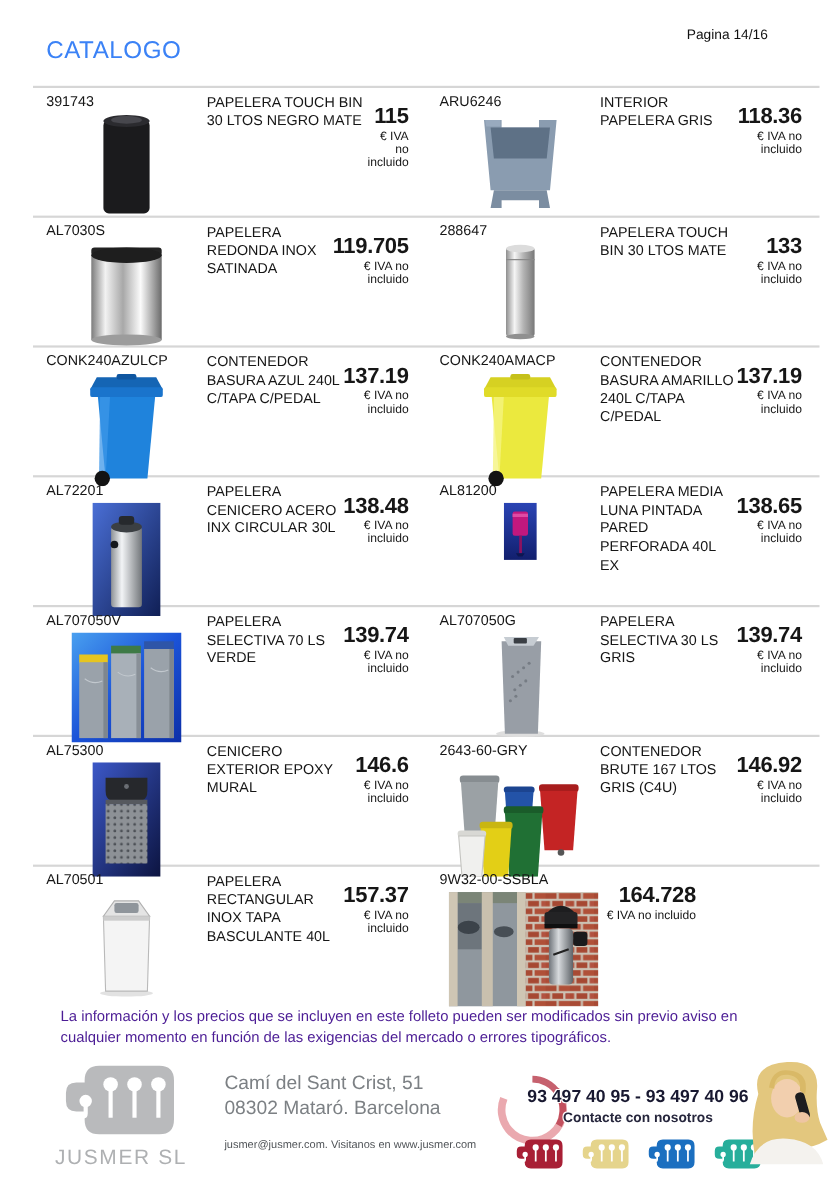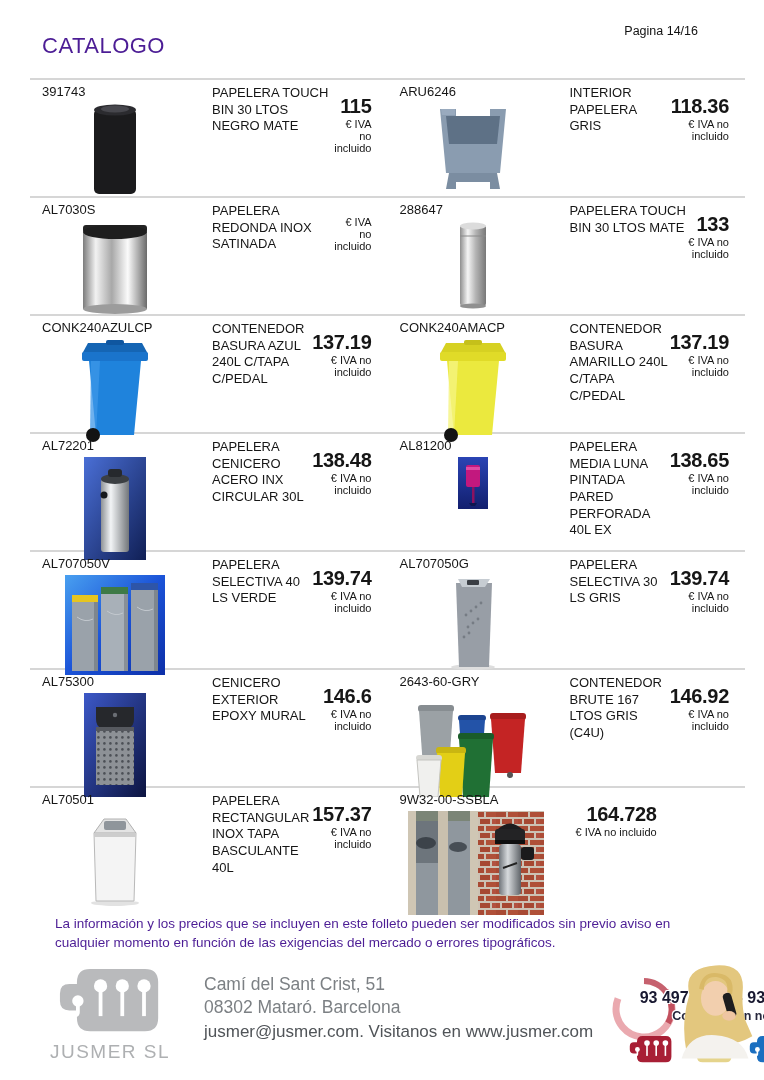--- a/index.html
+++ b/index.html
@@ -1,44 +1,44 @@
 <!DOCTYPE html>
 <html><head>
 <meta charset="utf-8">
 <style>
   * { margin:0; padding:0; box-sizing:border-box; }
   body { background:#e8e8e8; font-family:"Liberation Sans", sans-serif; color:#161616; }
   .page { position:relative; width:764px; height:1080px; background:#fff; margin:0 auto; overflow:hidden; }
 
   
   .header { height:78px; position:relative; }
-  .title { position:absolute; left:42px; top:33px; font-size:22px; letter-spacing:.5px; color:#4c1d95; }
+  .title { position:absolute; left:42px; top:33px; font-size:22px; letter-spacing:.5px; color:#3b82f6; }
   .page-num { position:absolute; right:66px; top:24px; font-size:12.5px; color:#111; }
 
   
   .catalog { margin:0 19px 0 30px; }
   .row { display:flex; height:118px; border-top:2px solid #d6d6d6; }
-  .cell { width:50%; display:flex; padding:5px 0 0 12px;gap:24px; }
+  .cell { width:50%; display:flex; padding:5px 0 0 12px; }
   .cell-left { width:146px; display:flex; flex-direction:column; flex:none; }
   .code { font-size:13px; line-height:1.15; white-space:nowrap; }
   .img-wrap { flex:1; display:flex; justify-content:center; align-items:flex-start; padding-top:3px; }
   .cell-right { flex:1; padding-right:16px; display:flex; flex-direction:row; }
   .desc { font-size:13px; line-height:1.28; }
   .price-block { text-align:right; margin-top:11px; }
   .price { font-size:20px; font-weight:bold; letter-spacing:-.3px; line-height:1; }
   .note { font-size:11px; margin-top:2px; }
 
   
   .disclaimer { margin:11px 60px 0 55px; font-size:13.5px; line-height:1.4; color:#4c1d95; }
   .brand-row { display:flex; margin-top:14px; padding-left:46px; align-items:flex-start; }
   .logo-block { width:128px; text-align:center; color:#b9babc; flex:none; }
   .company { color:#aeb0b2; font-weight:normal; font-size:19px; letter-spacing:1.5px; margin-top:2px; }
   .address-block { margin-left:30px; padding-top:6px; flex:none; }
   .addr { font-size:17.5px; color:#7c8084; line-height:1.32; }
-  .contact-line { font-size:17px; color:#505458; margin-top:3px; }
+  .contact-line { font-size:10px; color:#505458; margin-top:17px; }
   .contact-block { position:relative; flex:1; height:110px; margin-left:6px; }
   .swirl { position:absolute; left:8px; top:0; }
   .phones { position:absolute; left:16px; top:22px; width:250px; text-align:center; font-weight:bold; font-size:16px; color:#181830; white-space:nowrap;
             text-shadow:-1px -1px 0 #fff, 1px -1px 0 #fff, -1px 1px 0 #fff, 1px 1px 0 #fff; }
   .contact-label { position:absolute; left:16px; top:42px; width:250px; text-align:center; font-weight:bold; font-size:12.5px; color:#26263c;
             text-shadow:-1px -1px 0 #fff, 1px -1px 0 #fff, -1px 1px 0 #fff, 1px 1px 0 #fff; }
   .mini-logos { position:absolute; left:30px; top:68px; display:flex; gap:16px; }
   .mini-jm { width:44px; height:29px; }
   .woman { position:absolute; right:2px; top:-6px; }
 </style>
@@ -128,20 +128,21 @@
                 <rect x="4" y="4" width="64" height="8" rx="3" fill="#232323"></rect>
                 <rect x="4" y="10" width="64" height="78" fill="url(#g3)"></rect>
                 <ellipse cx="36" cy="88" rx="32" ry="5" fill="#9c9c9c"></ellipse>
                 <ellipse cx="36" cy="11" rx="32" ry="7" fill="#1e1e1e"></ellipse>
               </svg>
           </div>
         </div>
         <div class="cell-right">
           <div class="desc">PAPELERA REDONDA INOX SATINADA</div>
           <div class="price-block">
+              <div class="price">119.705</div>
               <div class="note">€ IVA no incluido</div>
             </div>
         </div>
       </div>
       <div class="cell">
         <div class="cell-left">
           <div class="code">288647</div>
           <div class="img-wrap">
             <svg width="28" height="88" viewBox="0 0 28 88">
                 <defs>
@@ -301,21 +302,21 @@
                 <rect x="66" y="8" width="27" height="8" fill="#2e55a8"></rect>
                 <rect x="66" y="15" width="27" height="81" fill="#9aa2aa"></rect>
                 <rect x="89" y="15" width="4" height="81" fill="#7e868e"></rect>
                 <path d="M12 42 q8 6 16 2" stroke="#c2c8ce" fill="none"></path>
                 <path d="M42 36 q8 6 16 2" stroke="#c2c8ce" fill="none"></path>
                 <path d="M72 32 q8 6 16 2" stroke="#c2c8ce" fill="none"></path>
               </svg>
           </div>
         </div>
         <div class="cell-right">
-          <div class="desc">PAPELERA SELECTIVA 40 LS VERDE</div>
+          <div class="desc">PAPELERA SELECTIVA 70 LS VERDE</div>
           <div class="price-block">
               <div class="price">139.74</div>
               <div class="note">€ IVA no incluido</div>
             </div>
         </div>
       </div>
       <div class="cell">
         <div class="cell-left">
           <div class="code">AL707050G</div>
           <div class="img-wrap">

